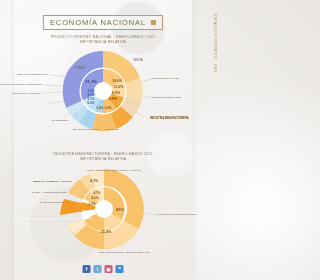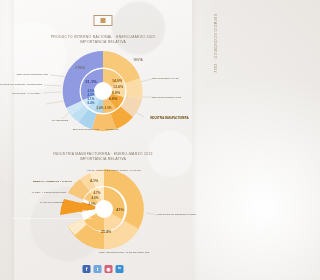--- a/index.html
+++ b/index.html
@@ -54,20 +54,21 @@
   .sbtn{width:8px;height:8px;border-radius:1.5px;display:flex;align-items:center;
     justify-content:center;font-size:5px;color:#fff;font-weight:bold;line-height:1;}
 </style>
 </head>
 <body>
 
 <div class="paper">
   <div class="grain"></div>
 
   <div class="title-box">
+    <span class="title-txt">ECONOMÍA NACIONAL</span>
     <span class="title-sq"></span>
   </div>
 
   <div class="sub one">
     <div>PRODUCTO INTERNO NACIONAL · ENERO-MARZO 2022</div>
     <div>IMPORTANCIA RELATIVA</div>
   </div>
 
   <div class="chart" id="chart1">
     <svg viewBox="0 0 150 88" width="150" height="88">

